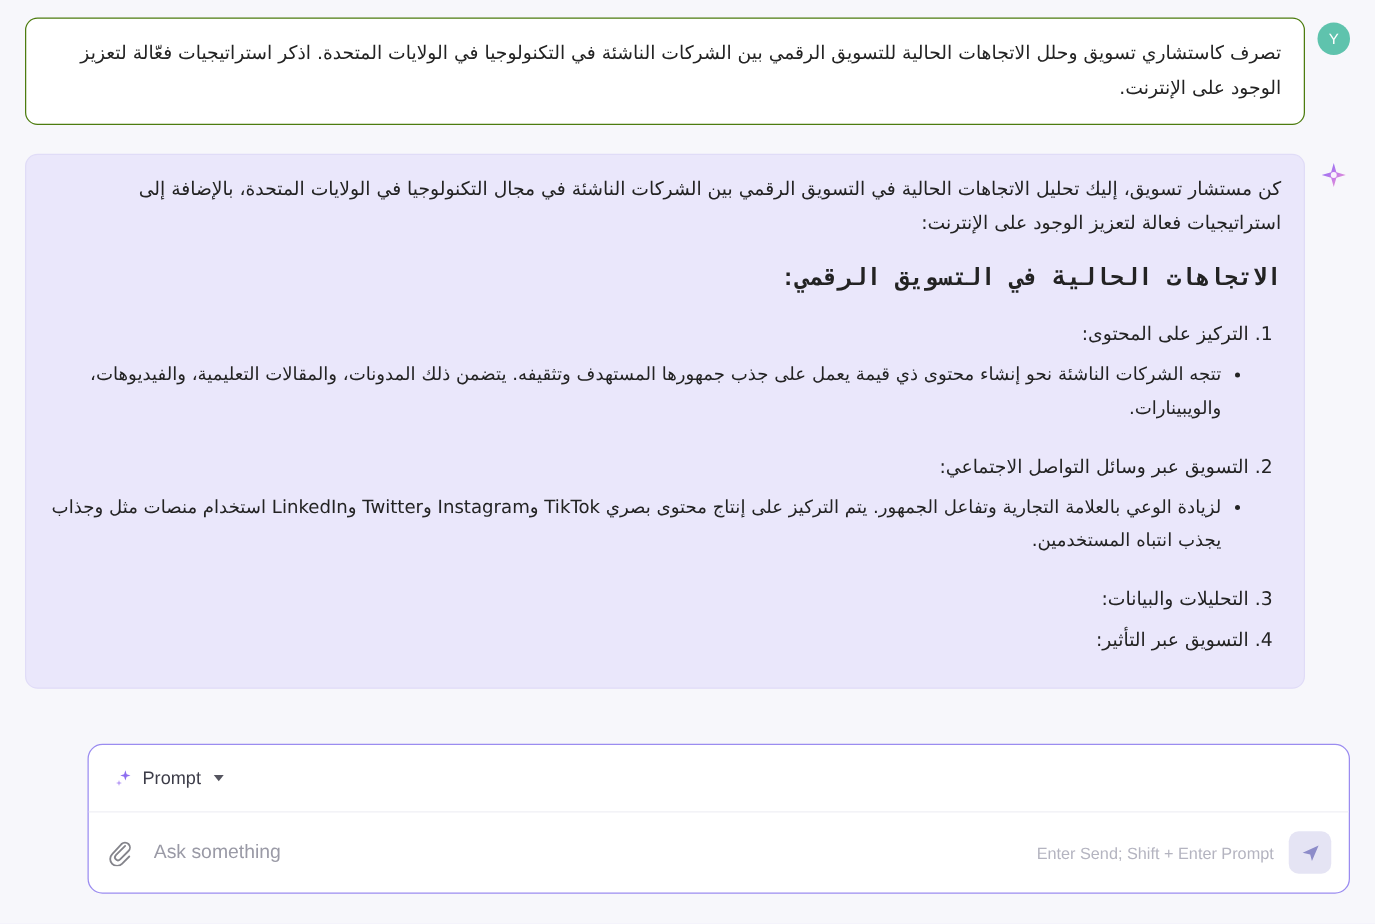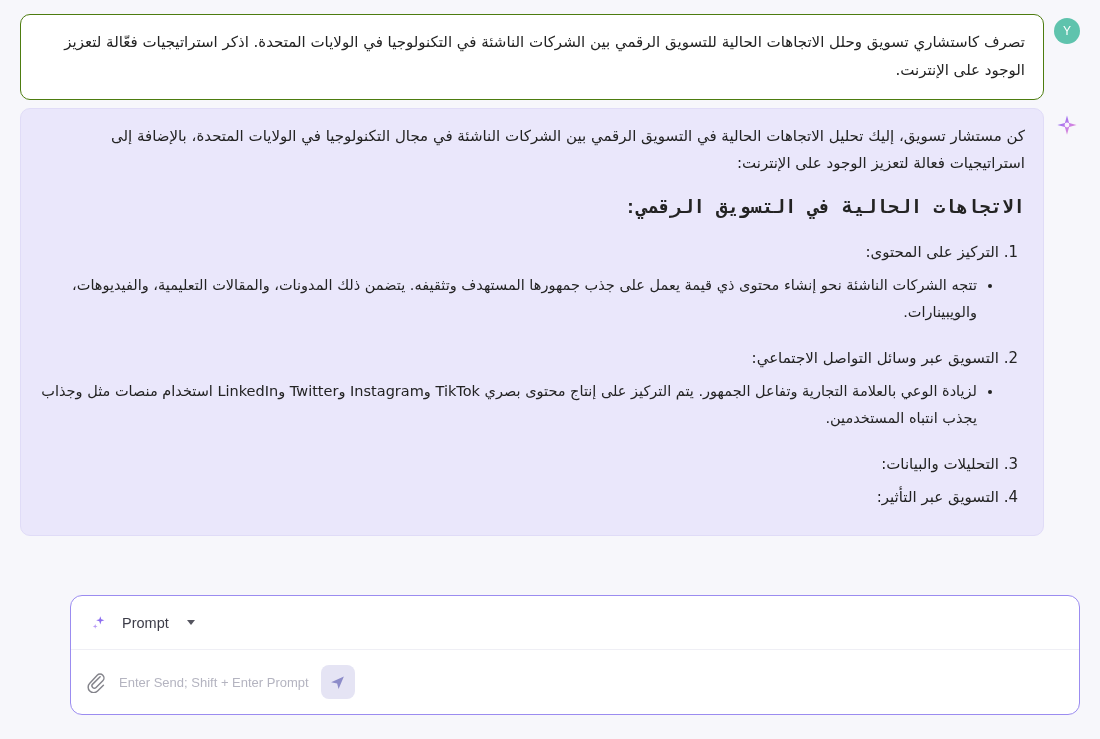--- a/index.html
+++ b/index.html
@@ -26,21 +26,21 @@
 
   
   .msg-row {
     display: flex;
     flex-direction: row;
     align-items: flex-start;
     gap: 10px;
     padding: 0 20px;
   }
   .msg-row.user { margin-top: 14px; }
-  .msg-row.assistant { margin-top: 8px; }
+  .msg-row.assistant { margin-top: 23px; }
 
   .avatar {
     width: 26px;
     height: 26px;
     border-radius: 50%;
     flex: 0 0 26px;
     margin-top: 4px;
     display: flex;
     align-items: center;
     justify-content: center;
@@ -137,21 +137,21 @@
     height: 54px;
     display: flex;
     align-items: center;
     padding: 0 16px;
     border-bottom: 1px solid #efeff5;
     box-sizing: border-box;
   }
   .prompt-chip {
     display: flex;
     align-items: center;
-    gap: 15px;
+    gap: 7px;
     cursor: pointer;
     padding: 4px 4px;
     border-radius: 6px;
     text-align: center;
   }
   .spark-icon {
     width: 16px;
     height: 16px;
     display: block;
   }
@@ -288,20 +288,21 @@
       </svg>
       <span class="prompt-label">Prompt</span>
       <span class="caret"></span>
     </div>
   </div>
 
   <div class="composer-bottom">
     <svg class="attach-icon" viewBox="0 0 24 24">
       <path d="M16.5 6.2 L8.4 14.3 a2.6 2.6 0 0 0 3.7 3.7 l7.3-7.3 a4.3 4.3 0 0 0-6.1-6.1 L5.2 13.4 a6 6 0 0 0 8.5 8.5 l6.4-6.4" fill="none" stroke="#55555f" stroke-width="1.6" stroke-linecap="round"></path>
     </svg>
+    <input class="ask-input" type="text" value="" placeholder="Ask something" style="">
     <span class="hint">Enter Send; Shift + Enter Prompt</span>
     <button class="send-btn">
       <svg class="send-icon" viewBox="0 0 24 24">
         <path d="M3 11.5 L21 3.5 L13.5 21 L11.5 13.5 Z" fill="#8d8cc9"></path>
       </svg>
     </button>
   </div>
 </div>
 
 </body></html>

